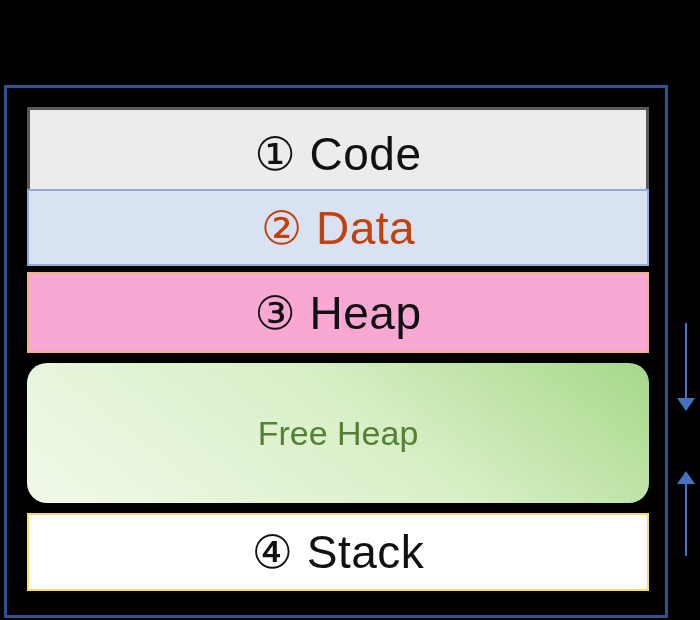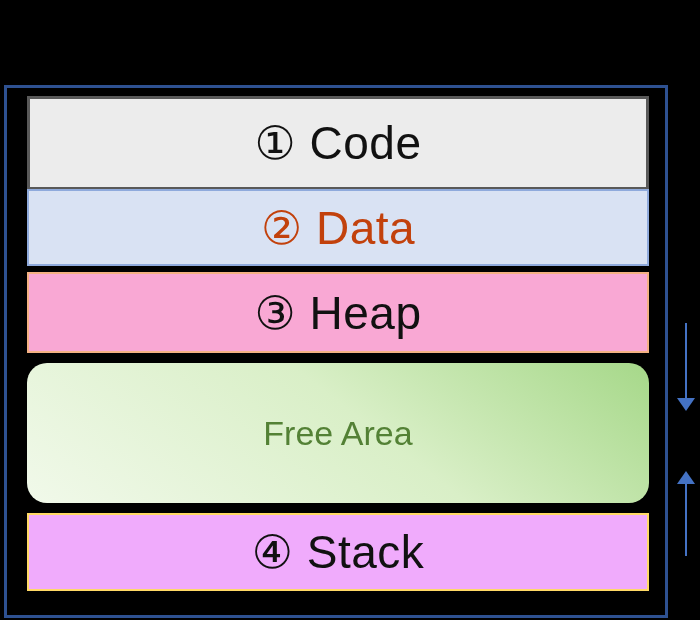--- a/index.html
+++ b/index.html
@@ -32,21 +32,21 @@
     display: flex;
     align-items: center;
     justify-content: center;
   }
   .section .label {
     font-size: 46px;
     line-height: 1;
     white-space: nowrap;
     letter-spacing: 0.5px;
   }
-  .sec-code  { top: 96px; height: 94px; border-width: 3px; border-style: solid; }
+  .sec-code  { top: 107px; height: 94px; border-width: 3px; border-style: solid; }
   .sec-data  { top: 189px; height: 77px; border-width: 2.5px; border-style: solid; }
   .sec-heap  { top: 272px; height: 81px; border-width: 2.5px; border-style: solid; }
   .sec-free  {
     top: 363px; height: 140px;
     border-radius: 20px;
     background: linear-gradient(38deg, var(--g1) 0%, #d9efc7 55%, var(--g2) 100%);
   }
   .sec-free .label {
     font-size: 34px;
     letter-spacing: 0px;
@@ -86,24 +86,24 @@
 
 <div class="section sec-data" style="background-color: rgb(217, 226, 243); border-color: rgb(143, 170, 220); color: #c2410c;">
   <span class="label">② Data</span>
 </div>
 
 <div class="section sec-heap" style="background-color: #f9a8d4; border-color: rgb(244, 177, 131); color: rgb(17, 17, 17);">
   <span class="label">③ Heap</span>
 </div>
 
 <div class="section sec-free" style="--g1: #f1f9ea; --g2: #a6d889; color: rgb(83, 129, 53);">
-  <span class="label">Free Area</span>
+  <span class="label">Free Heap</span>
 </div>
 
-<div class="section sec-stack" style="background-color: #f0abfc; border-color: rgb(255, 217, 102); color: rgb(17, 17, 17);">
+<div class="section sec-stack" style="background-color: #ffffff; border-color: rgb(255, 217, 102); color: rgb(17, 17, 17);">
   <span class="label">④ Stack</span>
 </div>
 
 <div class="arrow arrow-down">
   <div class="shaft" style="background-color: rgb(68, 114, 196);"></div>
   <div class="head" style="border-top-color: rgb(68, 114, 196);"></div>
 </div>
 
 <div class="arrow arrow-up">
   <div class="head" style="border-bottom-color: rgb(68, 114, 196);"></div>

